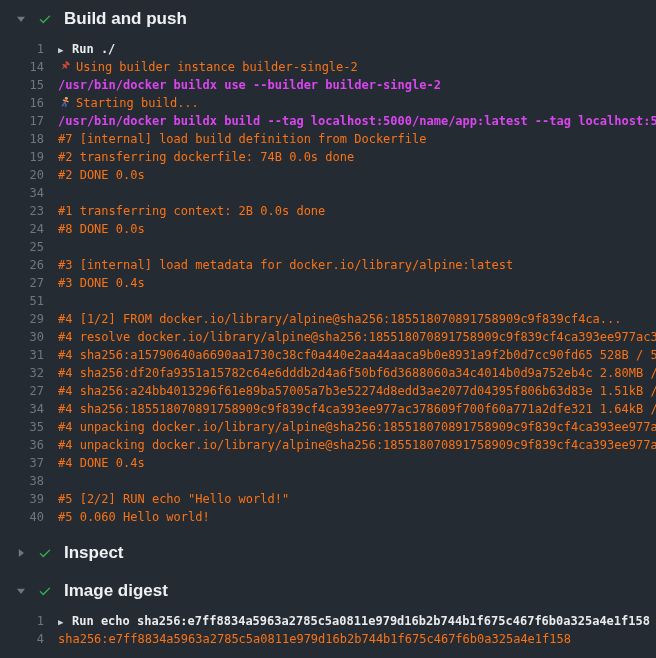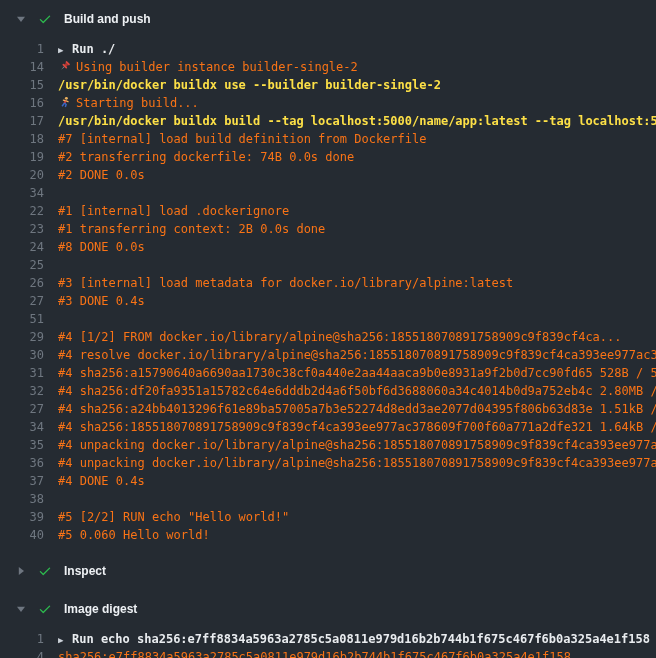--- a/index.html
+++ b/index.html
@@ -24,21 +24,21 @@
     flex:none;
   }
   .check {
     width:14px; height:14px;
     margin-left:12px;
     display:inline-flex; align-items:center; justify-content:center;
     flex:none;
   }
   .step-title {
     margin-left:12px;
-    font-size:12px;
+    font-size:17px;
     font-weight:bold;
     color:#eef1f4;
     white-space:nowrap;
   }
 
   
   .lines {
     margin-top:10px;
     width:656px;
     overflow:hidden;
@@ -58,21 +58,21 @@
     text-align:right;
     color:#6f7780;
     cursor:pointer;
   }
   .ltext {
     margin-left:14px;
     flex:none;
     white-space:pre;
     color:#f97316;
   }
-  .line.command .ltext { color:#fde047; font-weight:bold; }
+  .line.command .ltext { color:#d946ef; font-weight:bold; }
   .line.group .ltext   { color:#e9ecef; font-weight:bold; }
   .arrow {
     display:inline-block;
     width:14px;
     font-size:9px;
     color:#cdd3da;
     vertical-align:baseline;
     cursor:pointer;
   }
   .licon {
@@ -154,24 +154,20 @@
   <div class="line">
     <span class="ln">20</span>
     <span class="ltext">#2 DONE 0.0s</span>
   </div>
 
   <div class="line">
     <span class="ln">34</span>
     <span class="ltext"></span>
   </div>
 
-  <div class="line">
-    <span class="ln">22</span>
-    <span class="ltext">#1 [internal] load .dockerignore</span>
-  </div>
 
   <div class="line">
     <span class="ln">23</span>
     <span class="ltext">#1 transferring context: 2B 0.0s done</span>
   </div>
 
   <div class="line">
     <span class="ln">24</span>
     <span class="ltext">#8 DONE 0.0s</span>
   </div>

